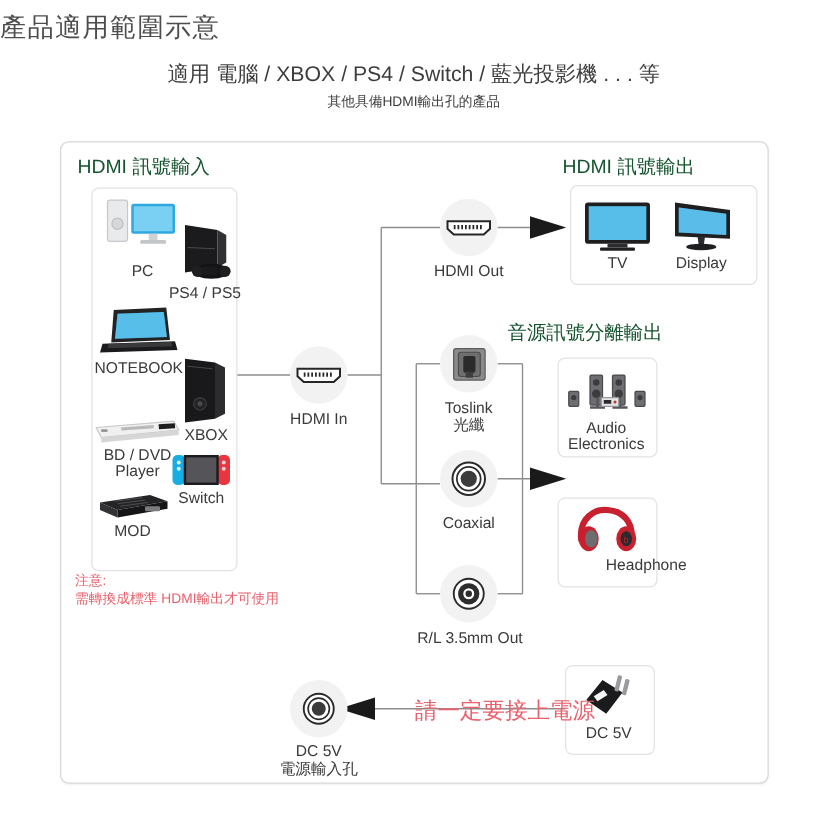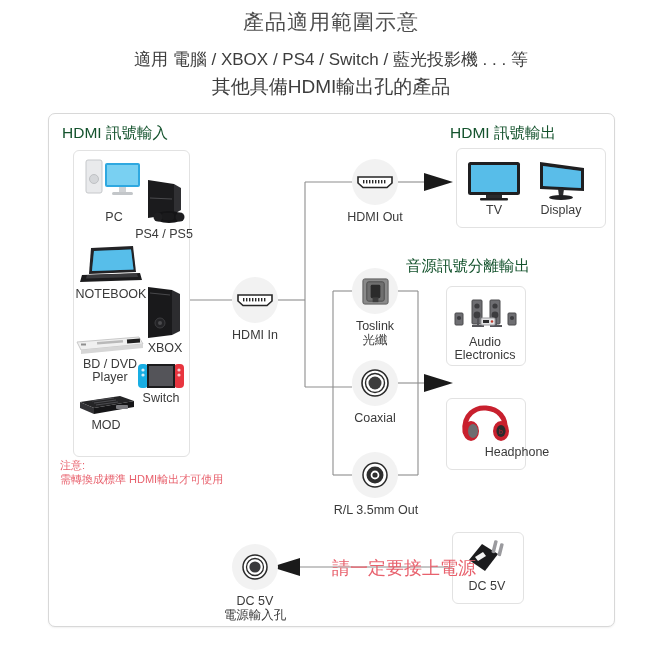--- a/index.html
+++ b/index.html
@@ -4,30 +4,30 @@
 <style>
   html,body{margin:0;padding:0;background:#ffffff;}
   body{
     width:662px;height:662px;position:relative;overflow:hidden;
     font-family:"Liberation Sans","DejaVu Sans",sans-serif;
     color:#3a3a3a;
   }
   .abs{position:absolute;}
   
   #title{
-    left:0;top:8px;width:662px;text-align:center;
+    left:0;top:8px;width:662px;
     font-size:21px;color:#4d4d4d;letter-spacing:1px;
   }
   #sub1{
     left:0;top:48px;width:662px;text-align:center;
     font-size:17px;color:#3d3d3d;
   }
   #sub2{
     left:0;top:74px;width:662px;text-align:center;
-    font-size:19px;color:#3d3d3d;
+    font-size:11px;color:#3d3d3d;
   }
   
   #frame{
     left:48px;top:113px;width:565px;height:512px;
     border:1px solid #d8d8d8;border-radius:7px;background:#fff;
     box-shadow:0 1px 2px rgba(0,0,0,.06);
   }
   
   .sec-cap{font-size:15.5px;color:#14532d;white-space:nowrap;}
   #cap-in{left:62px;top:123px;}

